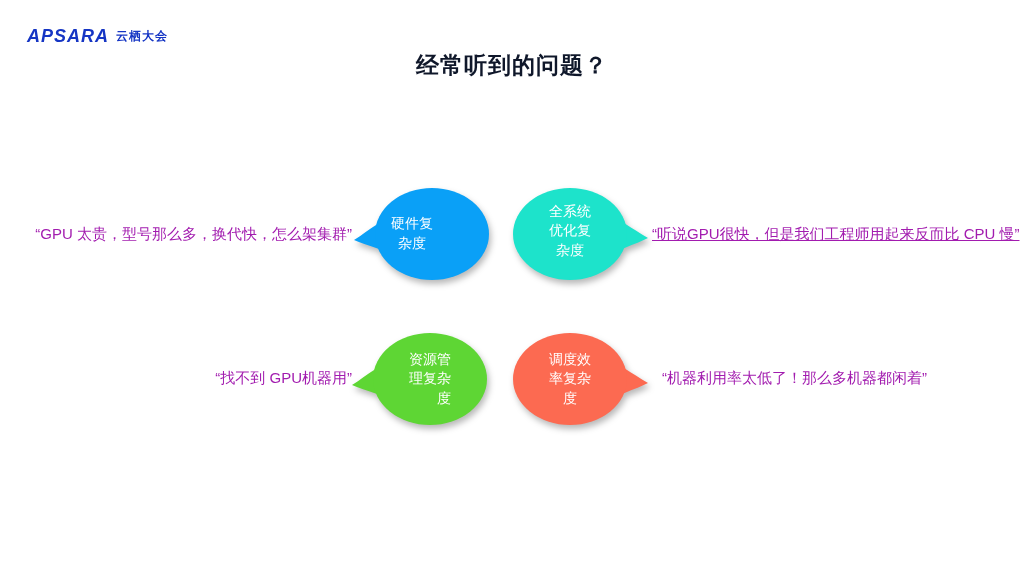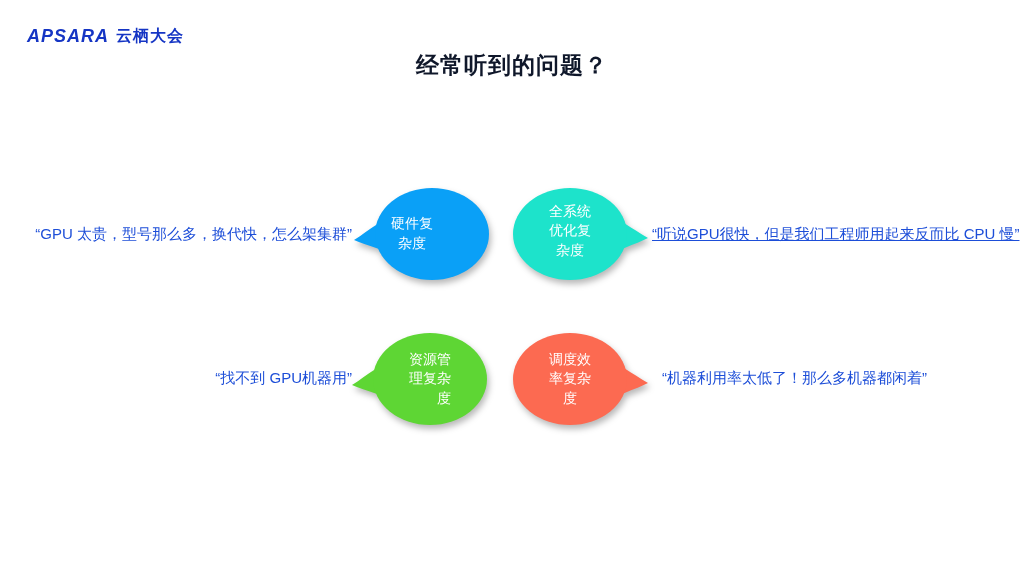--- a/index.html
+++ b/index.html
@@ -26,21 +26,21 @@
     color: #1535c4;
     white-space: nowrap;
   }
   .logo-brand {
     font-size: 18px;
     font-weight: 800;
     font-style: italic;
     letter-spacing: 1px;
   }
   .logo-event {
-    font-size: 16px;
+    font-size: 12px;
     font-weight: 600;
     margin-left: 7px;
     letter-spacing: 1px;
   }
   
   .title {
     position: absolute;
     left: 0;
     top: 50px;
     width: 100%;
@@ -68,21 +68,21 @@
     color: #ffffff;
     font-size: 14px;
     line-height: 1.4;
     white-space: pre-line;
     pointer-events: none;
   }
   
   .quote {
     position: absolute;
     font-size: 15px;
-    color: #1d4ed8;
+    color: #a21caf;
     white-space: nowrap;
   }
   .quote.align-right { text-align: right; }
   .pos-b1 { left: 350px; top: 186px; }
   .pos-b2 { left: 502px; top: 186px; }
   .pos-b3 { left: 348px; top: 331px; }
   .pos-b4 { left: 502px; top: 331px; }
   .pos-l1 { left: 380px; top: 187px; }
   .pos-l2 { left: 538px; top: 184px; }
   .pos-l3 { left: 398px; top: 332px; text-align: right; }

